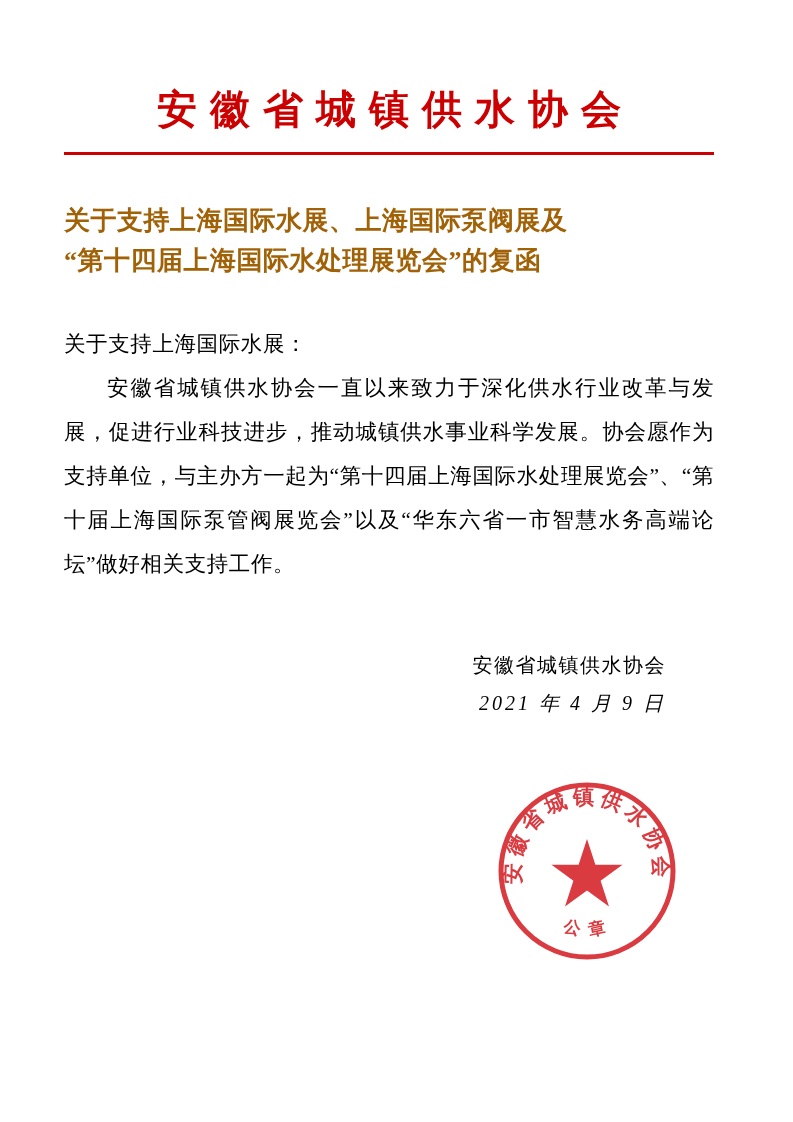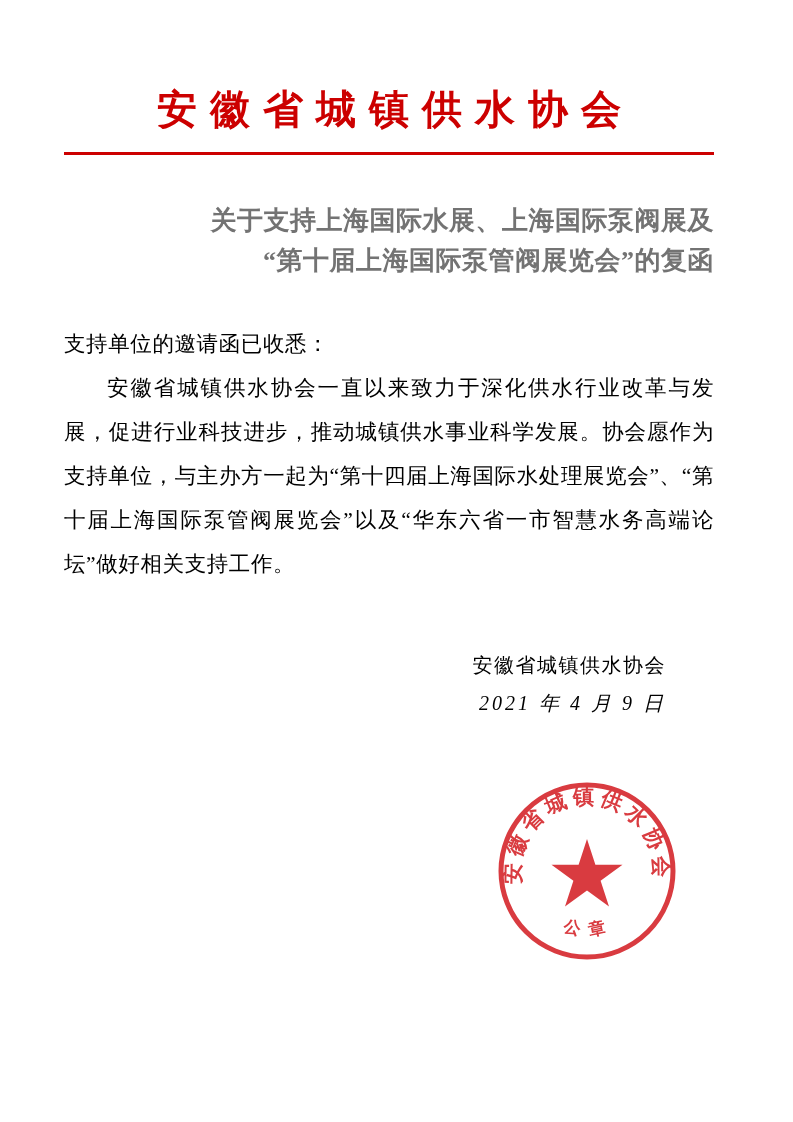--- a/index.html
+++ b/index.html
@@ -39,26 +39,26 @@
   }
   .letterhead-rule {
     margin-top: 18px;
     height: 3px;
     background: #cc0000;
     width: 100%;
   }
   
   .doc-title {
     margin-top: 46px;
-    text-align: right;
+    text-align: left;
     font-weight: bold;
     font-size: 26px;
     line-height: 1.55;
     letter-spacing: 0.5px;
-    color: #737373;
+    color: #a16207;
   }
   .doc-title .line {
     display: block;
     white-space: nowrap;
   }
   
   .body-text {
     margin-top: 40px;
     font-size: 21.5px;
     line-height: 2.05;
@@ -104,25 +104,25 @@
 
 <div class="page">
 
   <div class="letterhead">
     <div class="letterhead-title">安徽省城镇供水协会</div>
     <div class="letterhead-rule"></div>
   </div>
 
   <div class="doc-title">
     <span class="line">关于支持上海国际水展、上海国际泵阀展及</span>
-    <span class="line">“第十届上海国际泵管阀展览会”的复函</span>
+    <span class="line">“第十四届上海国际水处理展览会”的复函</span>
   </div>
 
   <div class="body-text">
-    <p>支持单位的邀请函已收悉：</p>
+    <p>关于支持上海国际水展：</p>
     <p class="p-indent">安徽省城镇供水协会一直以来致力于深化供水行业改革与发展，促进行业科技进步，推动城镇供水事业科学发展。协会愿作为支持单位，与主办方一起为“第十四届上海国际水处理展览会”、“第十届上海国际泵管阀展览会”以及“华东六省一市智慧水务高端论坛”做好相关支持工作。</p>
   </div>
 
   <div class="sign-block">
     <div>安徽省城镇供水协会</div>
     <div class="sign-date">2021 年 4 月 9 日</div>
   </div>
 
   <div class="seal">
     <svg viewBox="0 0 190 190" width="190" height="190" xmlns="http://www.w3.org/2000/svg">

